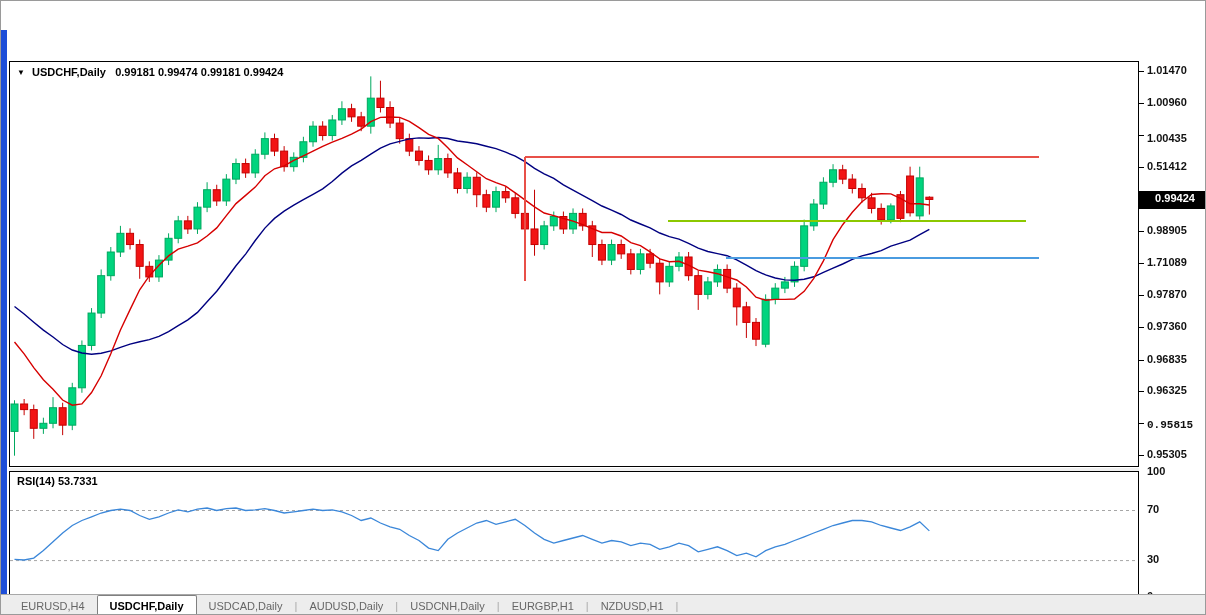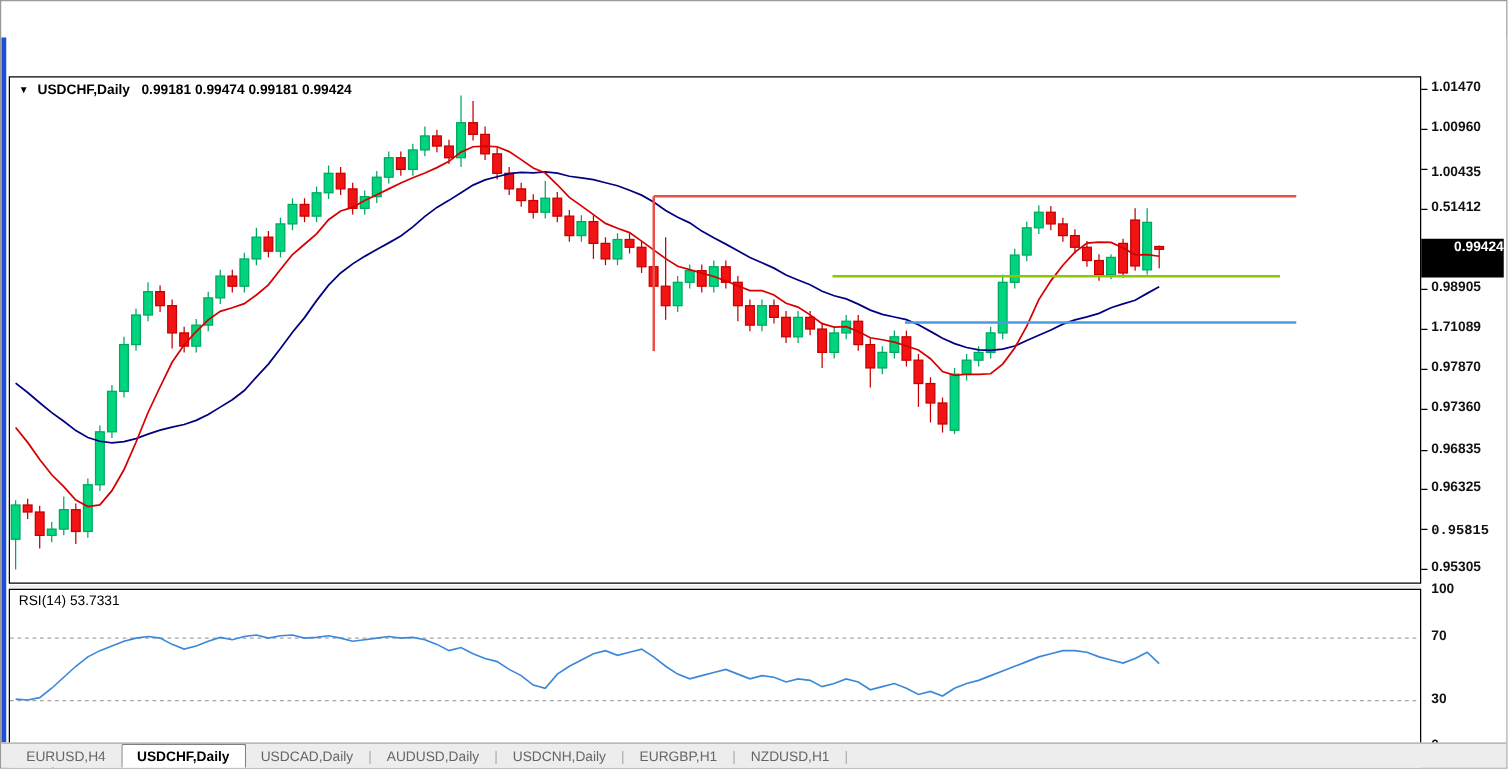--- a/index.html
+++ b/index.html
@@ -7,31 +7,31 @@
   #app{position:relative;width:1206px;height:615px;background:#ffffff;
        font-family:"Liberation Sans",sans-serif;overflow:hidden;border:1px solid #9a9a9a;}
   
   #toolbar{position:absolute;left:0;top:0;width:1206px;height:29px;background:#f0f0f0;
            border-bottom:1px solid #b5b5b5;display:flex;align-items:center;padding-left:6px;}
   .tf-btn{font-size:11px;color:#222;padding:4px 9px;margin:0 2px;border:1px solid transparent;cursor:default;}
   .tf-btn.active{background:#fafafa;border:1px solid #8c8c8c;border-right-color:#fff;border-bottom-color:#fff;}
   .tf-sep{width:1px;height:20px;background:#c0c0c0;margin-left:14px;}
   
   #chartwin{position:absolute;left:0;top:29px;width:1206px;height:564px;background:#ffffff;
-            border-left:4px solid #1d4ed8;}
+            border-left:6px solid #1d4ed8;}
   #main-svg{position:absolute;left:2px;top:31px;border:1px solid #000;background:#fff;}
   #rsi-svg{position:absolute;left:2px;top:441px;border:1px solid #000;background:#fff;}
   #splitter{position:absolute;left:2px;top:438px;width:1130px;height:3px;background:#f0f0f0;}
   #chart-title{position:absolute;left:10px;top:36px;font-size:11px;font-weight:600;color:#000;white-space:nowrap;}
   #chart-title .tri{font-size:8px;vertical-align:1px;margin-right:4px;}
-  #rsi-label{position:absolute;left:10px;top:445px;font-size:11px;font-weight:400;color:#000;white-space:nowrap;}
+  #rsi-label{position:absolute;left:10px;top:445px;font-size:11px;font-weight:700;color:#000;white-space:nowrap;}
   .px-label{position:absolute;left:1140px;font-size:11px;font-weight:700;color:#111;white-space:nowrap;text-align:center;}
   .px-tick{position:absolute;left:1132px;width:5px;height:1px;background:#000;}
-  #cur-price{position:absolute;left:1132px;width:66px;height:31px;background:#000;color:#fff;
-             font-size:11px;font-weight:700;text-align:right;padding-left:6px;line-height:14px;}
+  #cur-price{position:absolute;left:1132px;width:66px;height:18px;background:#000;color:#fff;
+             font-size:11px;font-weight:700;text-align:center;padding-left:6px;line-height:14px;}
   .rsi-lv{position:absolute;left:1140px;font-size:11px;font-weight:700;color:#111;}
   #date-axis{position:absolute;left:2px;top:567px;width:1130px;height:25px;background:#fff;}
   .date-label{position:absolute;top:6px;font-size:11px;font-weight:700;color:#111;white-space:nowrap;}
   .date-tick{position:absolute;top:0;width:1px;height:4px;background:#000;}
   
   #tabbar{position:absolute;left:0;top:593px;width:1206px;height:22px;background:#ededed;
           border-top:1px solid #a8a8a8;display:flex;align-items:flex-end;padding-left:8px;}
   .sym-tab{font-size:11px;color:#666;padding:3px 12px 4px 12px;white-space:nowrap;cursor:default;}
   .sym-tab.active{background:#fff;color:#000;font-weight:600;border:1px solid #808080;border-bottom:none;
                   border-radius:2px 2px 0 0;padding-top:4px;}

